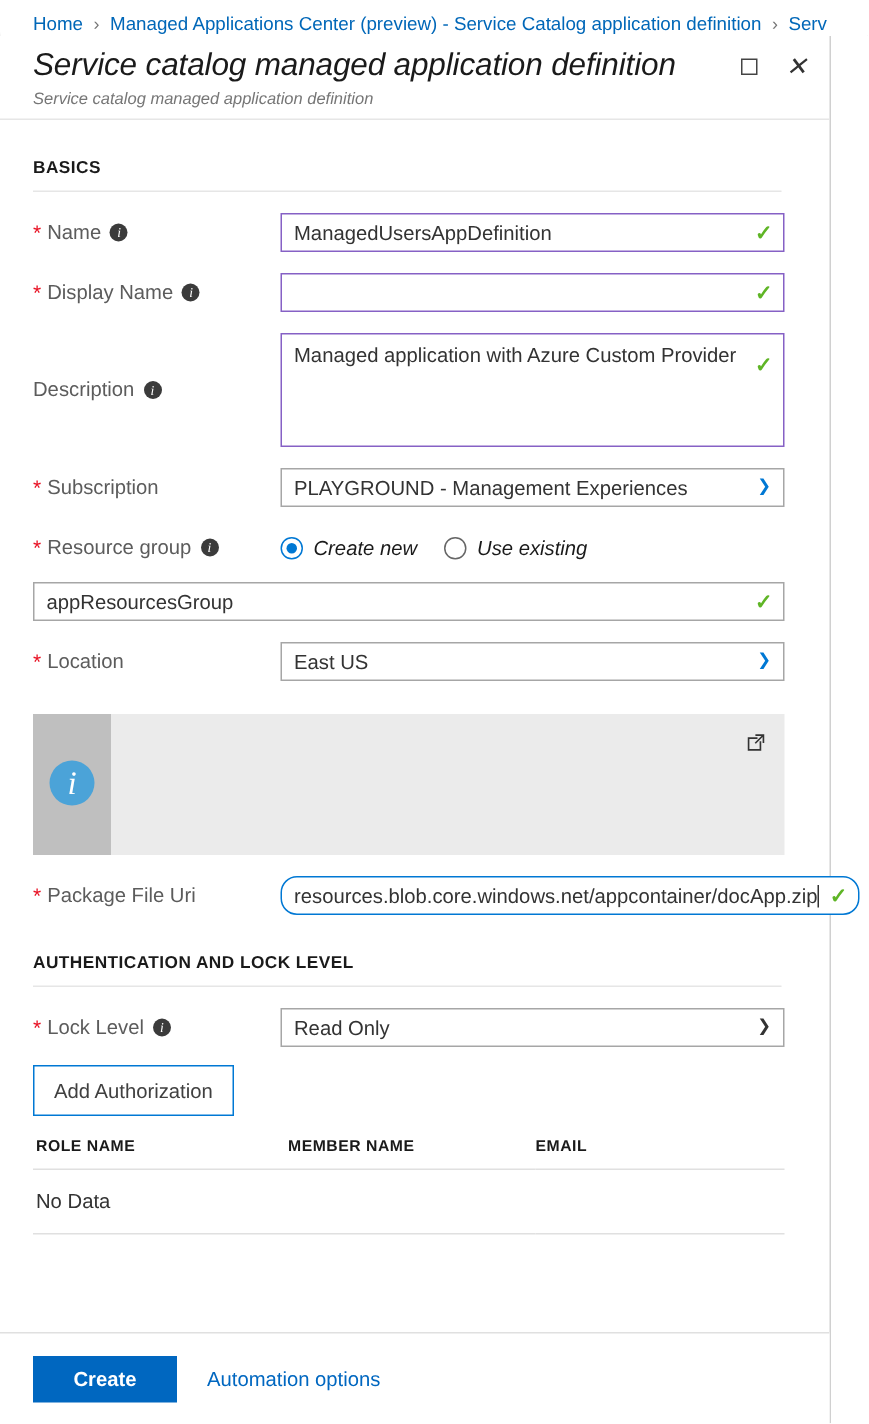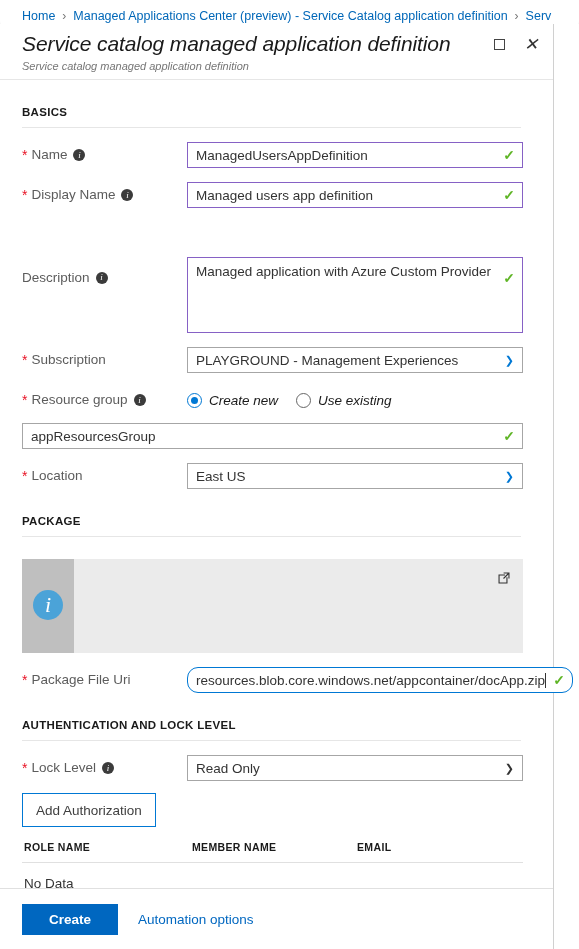--- a/index.html
+++ b/index.html
@@ -163,21 +163,20 @@
 
   .tarea {
     position: relative;
     height: 76px;
     border: 1px solid #8661c5;
     background: #ffffff;
     padding: 5px 26px 0 8px;
     font-size: 13.5px;
     color: #333333;
     line-height: 18px;
-    margin-top: 35px;
   }
 
   .caret-txt {
     display: inline-block;
     width: 1px; height: 15px;
     background: #333;
     vertical-align: -3px;
     margin-left: 0px;
   }
 
@@ -365,21 +364,20 @@
       </div>
 
       <div class="row">
         <div class="row-label">
           <span class="req">*</span>
           <span>Display Name</span>
           <span class="info-dot">i</span>
         </div>
         <div class="ctl">
           <div class="tbox">
-            <span class="val">Managed users app definition</span>
             <span class="check">✓</span>
           </div>
         </div>
       </div>
 
       <div class="row">
         <div class="row-label" style="align-self:center">
           <span>Description</span>
           <span class="info-dot">i</span>
         </div>
@@ -437,21 +435,20 @@
           <span>Location</span>
         </div>
         <div class="ctl">
           <div class="tbox gray">
             <span class="val">East US</span>
             <span class="caret">❯</span>
           </div>
         </div>
       </div>
 
-      <div class="section-head">PACKAGE</div>
 
       <div class="infobox">
         <div class="infobox-icon-col">
           <span class="i-circle">i</span>
         </div>
         <span class="ext-link">
           <svg width="14" height="14" viewBox="0 0 14 14">
             <path d="M1.5 3.5 H8 V4.6 H2.6 V11.4 H9.4 V6.2 H10.5 V12.5 H1.5 Z" fill="#333"></path>
             <path d="M6.6 1.5 H12.5 V7.4 H11.4 V3.4 L6.9 7.9 L6.1 7.1 L10.6 2.6 H6.6 Z" fill="#333"></path>
           </svg>

